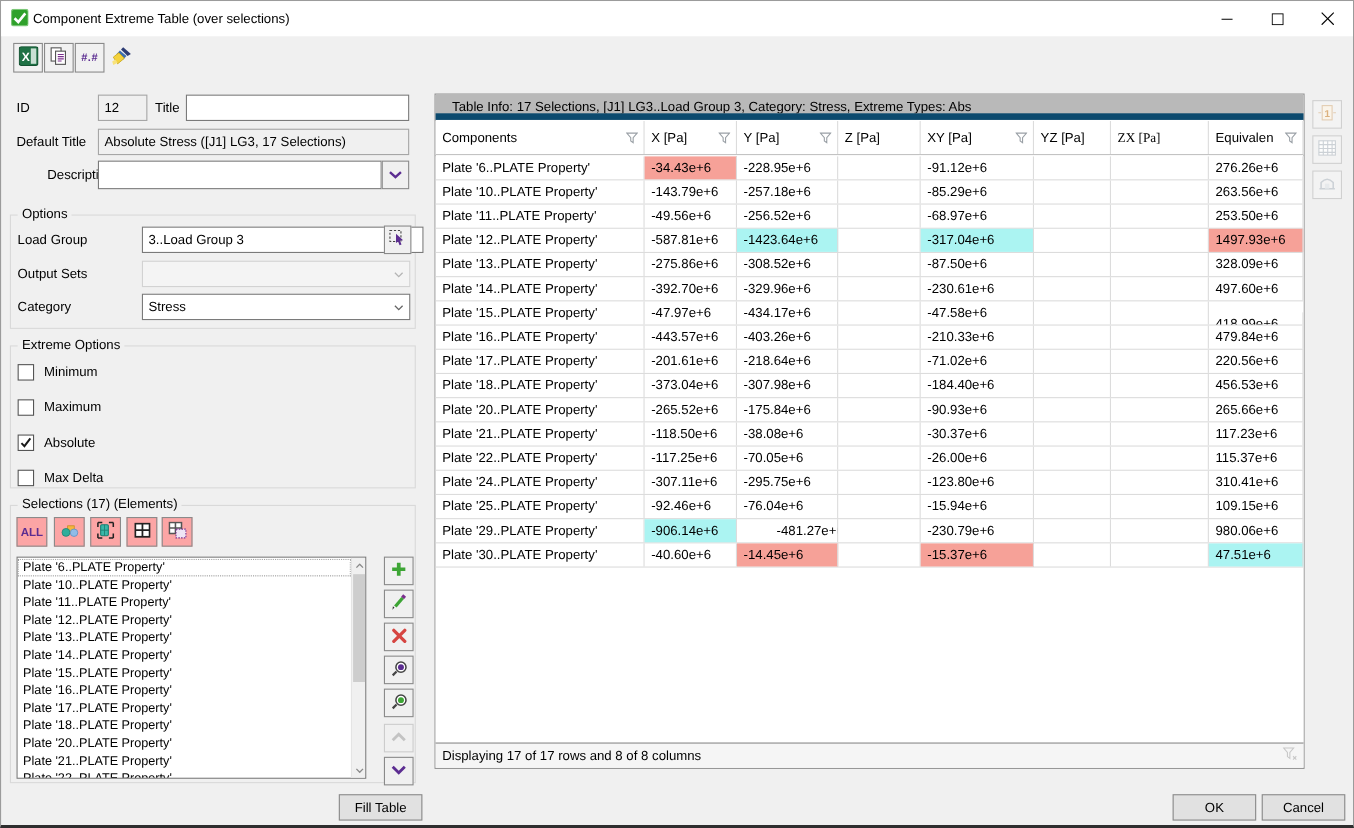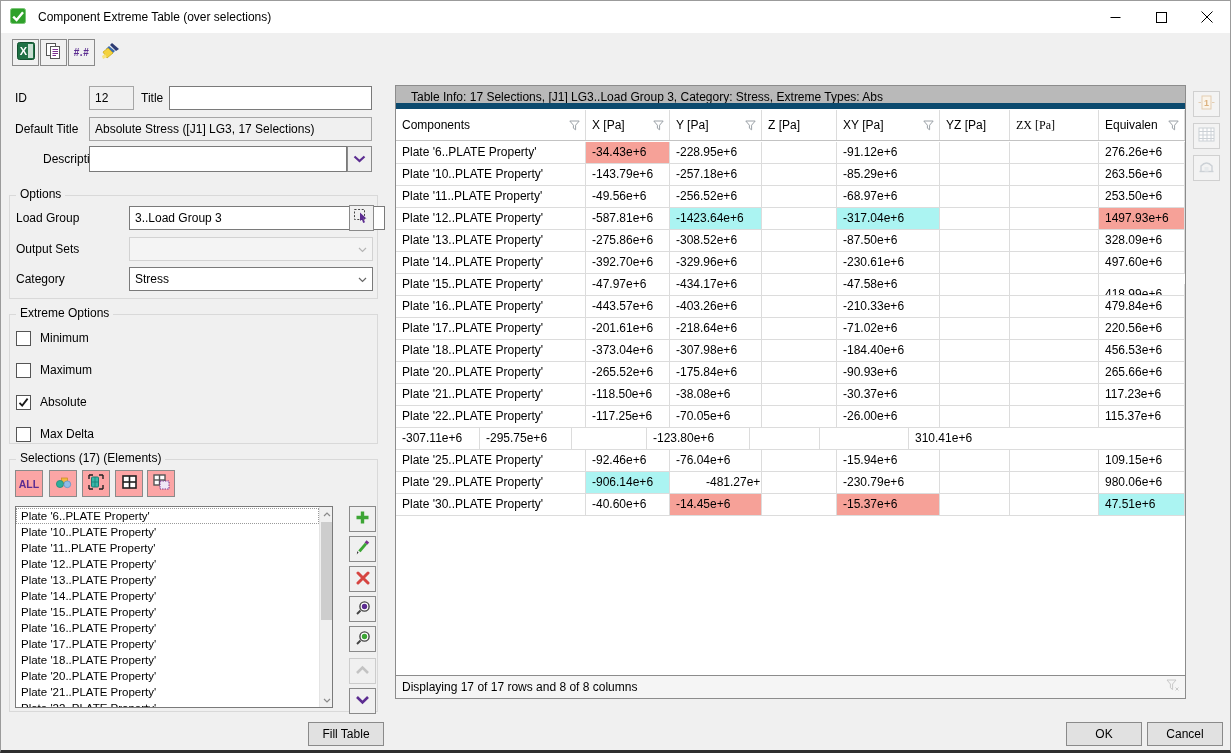--- a/index.html
+++ b/index.html
@@ -6,21 +6,21 @@
     --purple:#5C2D91; --green:#3DA535;
     --hl-red:#F6A198; --hl-cyan:#ABF4F2;
   }
   *{margin:0;padding:0;box-sizing:border-box;}
   html,body{background:#8a8a8a;}
   body{font-family:"Liberation Sans",sans-serif;font-size:12px;color:#000;}
   .window{position:relative;width:1231px;height:753px;background:#f0f0f0;border:1px solid #9b9b9b;border-bottom:3px solid #2e2e2e;overflow:hidden;}
 
   
   .titlebar{position:absolute;top:0;left:0;right:0;height:32px;background:#fff;display:flex;align-items:center;padding-left:9px;}
-  .titlebar .title{margin-left:12px;font-size:12px;}
+  .titlebar .title{margin-left:4px;font-size:12px;}
   .win-controls{margin-left:auto;display:flex;height:100%;}
   .win-btn{width:46px;height:100%;display:flex;align-items:center;justify-content:center;}
 
   
   .tb-btn{position:absolute;width:27px;height:27px;top:38px;background:#f1f1f1;border:1px solid #8a8a8a;display:flex;align-items:center;justify-content:center;}
   .tb-plain{position:absolute;top:40px;width:24px;height:24px;display:flex;align-items:center;justify-content:center;}
   .numfmt{color:var(--purple);font-weight:bold;font-size:10px;letter-spacing:.5px;}
 
   
   .lbl{position:absolute;height:24px;line-height:24px;white-space:nowrap;}
@@ -476,20 +476,21 @@
           <div class="td" style="width: 190px;">Plate '22..PLATE Property'</div>
           <div class="td" style="width: 84px;">-117.25e+6</div>
           <div class="td" style="width: 92px;">-70.05e+6</div>
           <div class="td" style="width: 75px;"></div>
           <div class="td" style="width: 103px;">-26.00e+6</div>
           <div class="td" style="width: 70px;"></div>
           <div class="td" style="width: 89px;"></div>
           <div class="td" style="width: 86px; flex: 1 1 0%;">115.37e+6</div>
         </div>
         <div class="tr">
+          <div class="td" style="width: 190px;">Plate '24..PLATE Property'</div>
           <div class="td" style="width: 84px;">-307.11e+6</div>
           <div class="td" style="width: 92px;">-295.75e+6</div>
           <div class="td" style="width: 75px;"></div>
           <div class="td" style="width: 103px;">-123.80e+6</div>
           <div class="td" style="width: 70px;"></div>
           <div class="td" style="width: 89px;"></div>
           <div class="td" style="width: 86px; flex: 1 1 0%;">310.41e+6</div>
         </div>
         <div class="tr">
           <div class="td" style="width: 190px;">Plate '25..PLATE Property'</div>

